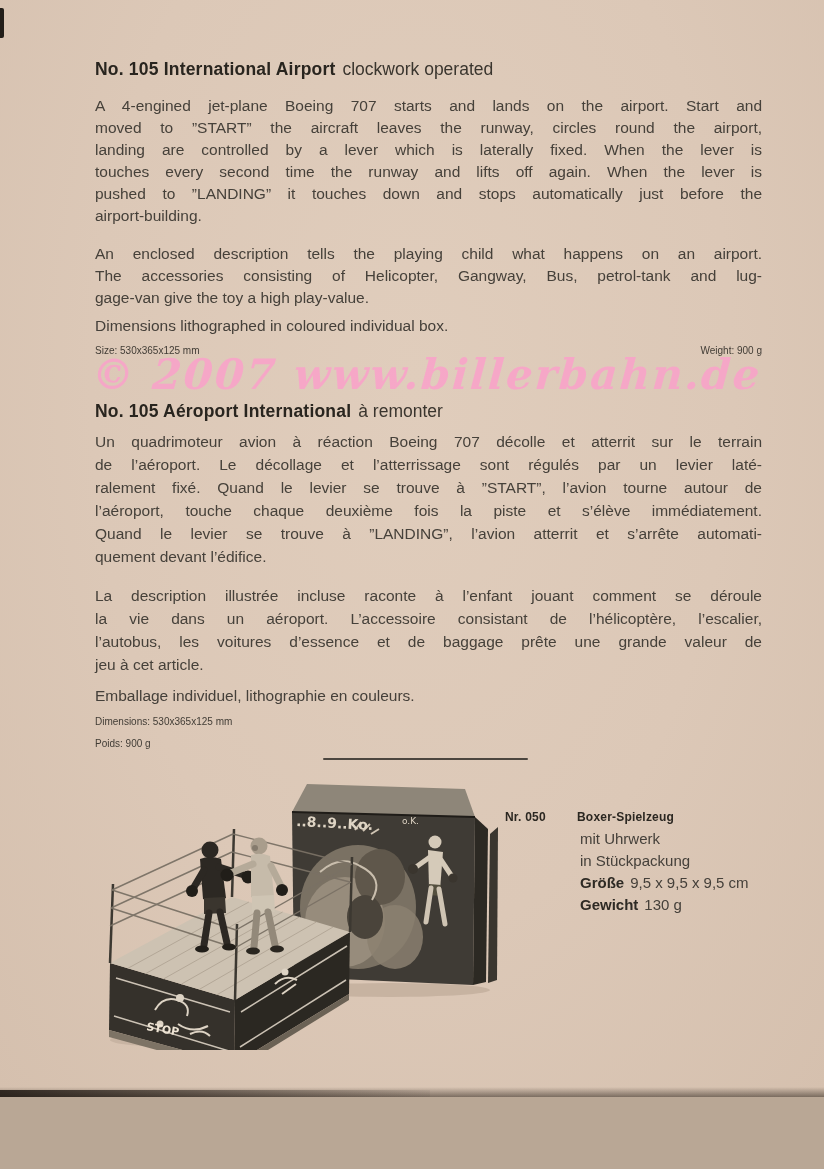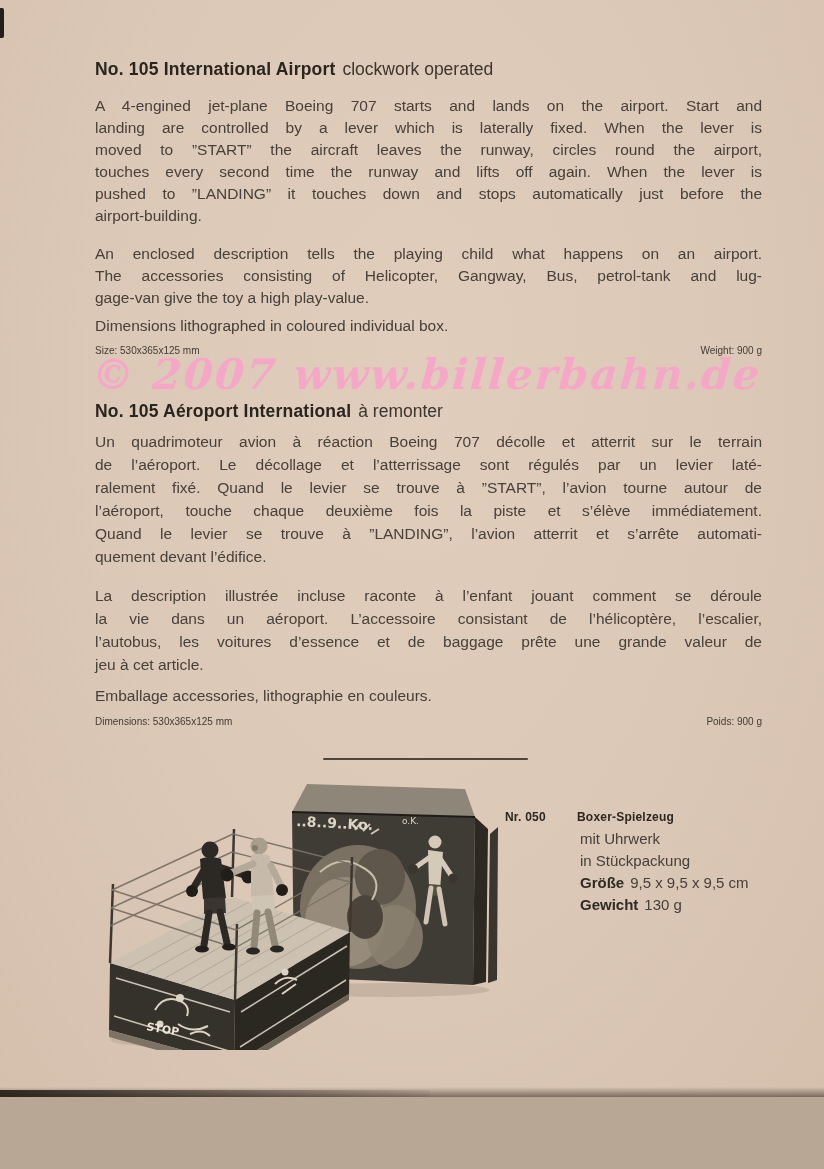--- a/index.html
+++ b/index.html
@@ -47,22 +47,22 @@
 <div class="page">
 
   <div class="abs edge-notch"></div>
 
   <div class="abs h1" style="top:58px;">
     <span class="bold">No. 105 International Airport</span><span class="suffix">clockwork operated</span>
   </div>
 
   <div class="abs para para-en" style="top:95px;">
       <div class="tline">A 4-engined jet-plane Boeing 707 starts and lands on the airport. Start and</div>
+      <div class="tline">moved to ”START” the aircraft leaves the runway, circles round the airport,</div>
       <div class="tline">landing are controlled by a lever which is laterally fixed. When the lever is</div>
-      <div class="tline">moved to ”START” the aircraft leaves the runway, circles round the airport,</div>
       <div class="tline">touches every second time the runway and lifts off again. When the lever is</div>
       <div class="tline">pushed to ”LANDING” it touches down and stops automatically just before the</div>
       <div class="tline">airport-building.</div>
     </div>
   <div class="abs para para-en" style="top:243px;">
       <div class="tline">An enclosed description tells the playing child what happens on an airport.</div>
       <div class="tline">The accessories consisting of Helicopter, Gangway, Bus, petrol-tank and lug-</div>
       <div class="tline">gage-van give the toy a high play-value.</div>
     </div>
   <div class="abs singleline" style="top:315px;">Dimensions lithographed in coloured individual box.</div>
@@ -85,23 +85,23 @@
       <div class="tline">l’aéroport, touche chaque deuxième fois la piste et s’élève immédiatement.</div>
       <div class="tline">Quand le levier se trouve à ”LANDING”, l’avion atterrit et s’arrête automati-</div>
       <div class="tline">quement devant l’édifice.</div>
     </div>
   <div class="abs para para-fr" style="top:584px;">
       <div class="tline">La description illustrée incluse raconte à l’enfant jouant comment se déroule</div>
       <div class="tline">la vie dans un aéroport. L’accessoire consistant de l’hélicoptère, l’escalier,</div>
       <div class="tline">l’autobus, les voitures d’essence et de baggage prête une grande valeur de</div>
       <div class="tline">jeu à cet article.</div>
     </div>
-  <div class="abs singleline" style="top:685px;">Emballage accessories, lithographie en couleurs.</div>
-
-  <div class="abs specrow" style="top:711px;">
+  <div class="abs singleline" style="top:685px;">Emballage individuel, lithographie en couleurs.</div>
+
+  <div class="abs specrow" style="top:711px;flex-direction:column;">
     <span>Dimensions: 530x365x125 mm</span>
     <span>Poids: 900 g</span>
   </div>
 
   <div class="abs divider"></div>
 
   <svg class="abs" style="left:60px;top:772px;" width="440" height="278" viewBox="0 0 440 278">
 
     <ellipse cx="330" cy="218" rx="100" ry="7" fill="#c2ae9c" opacity="0.8"></ellipse>
     <ellipse cx="120" cy="268" rx="70" ry="7" fill="#c6b2a0" opacity="0.85"></ellipse>

